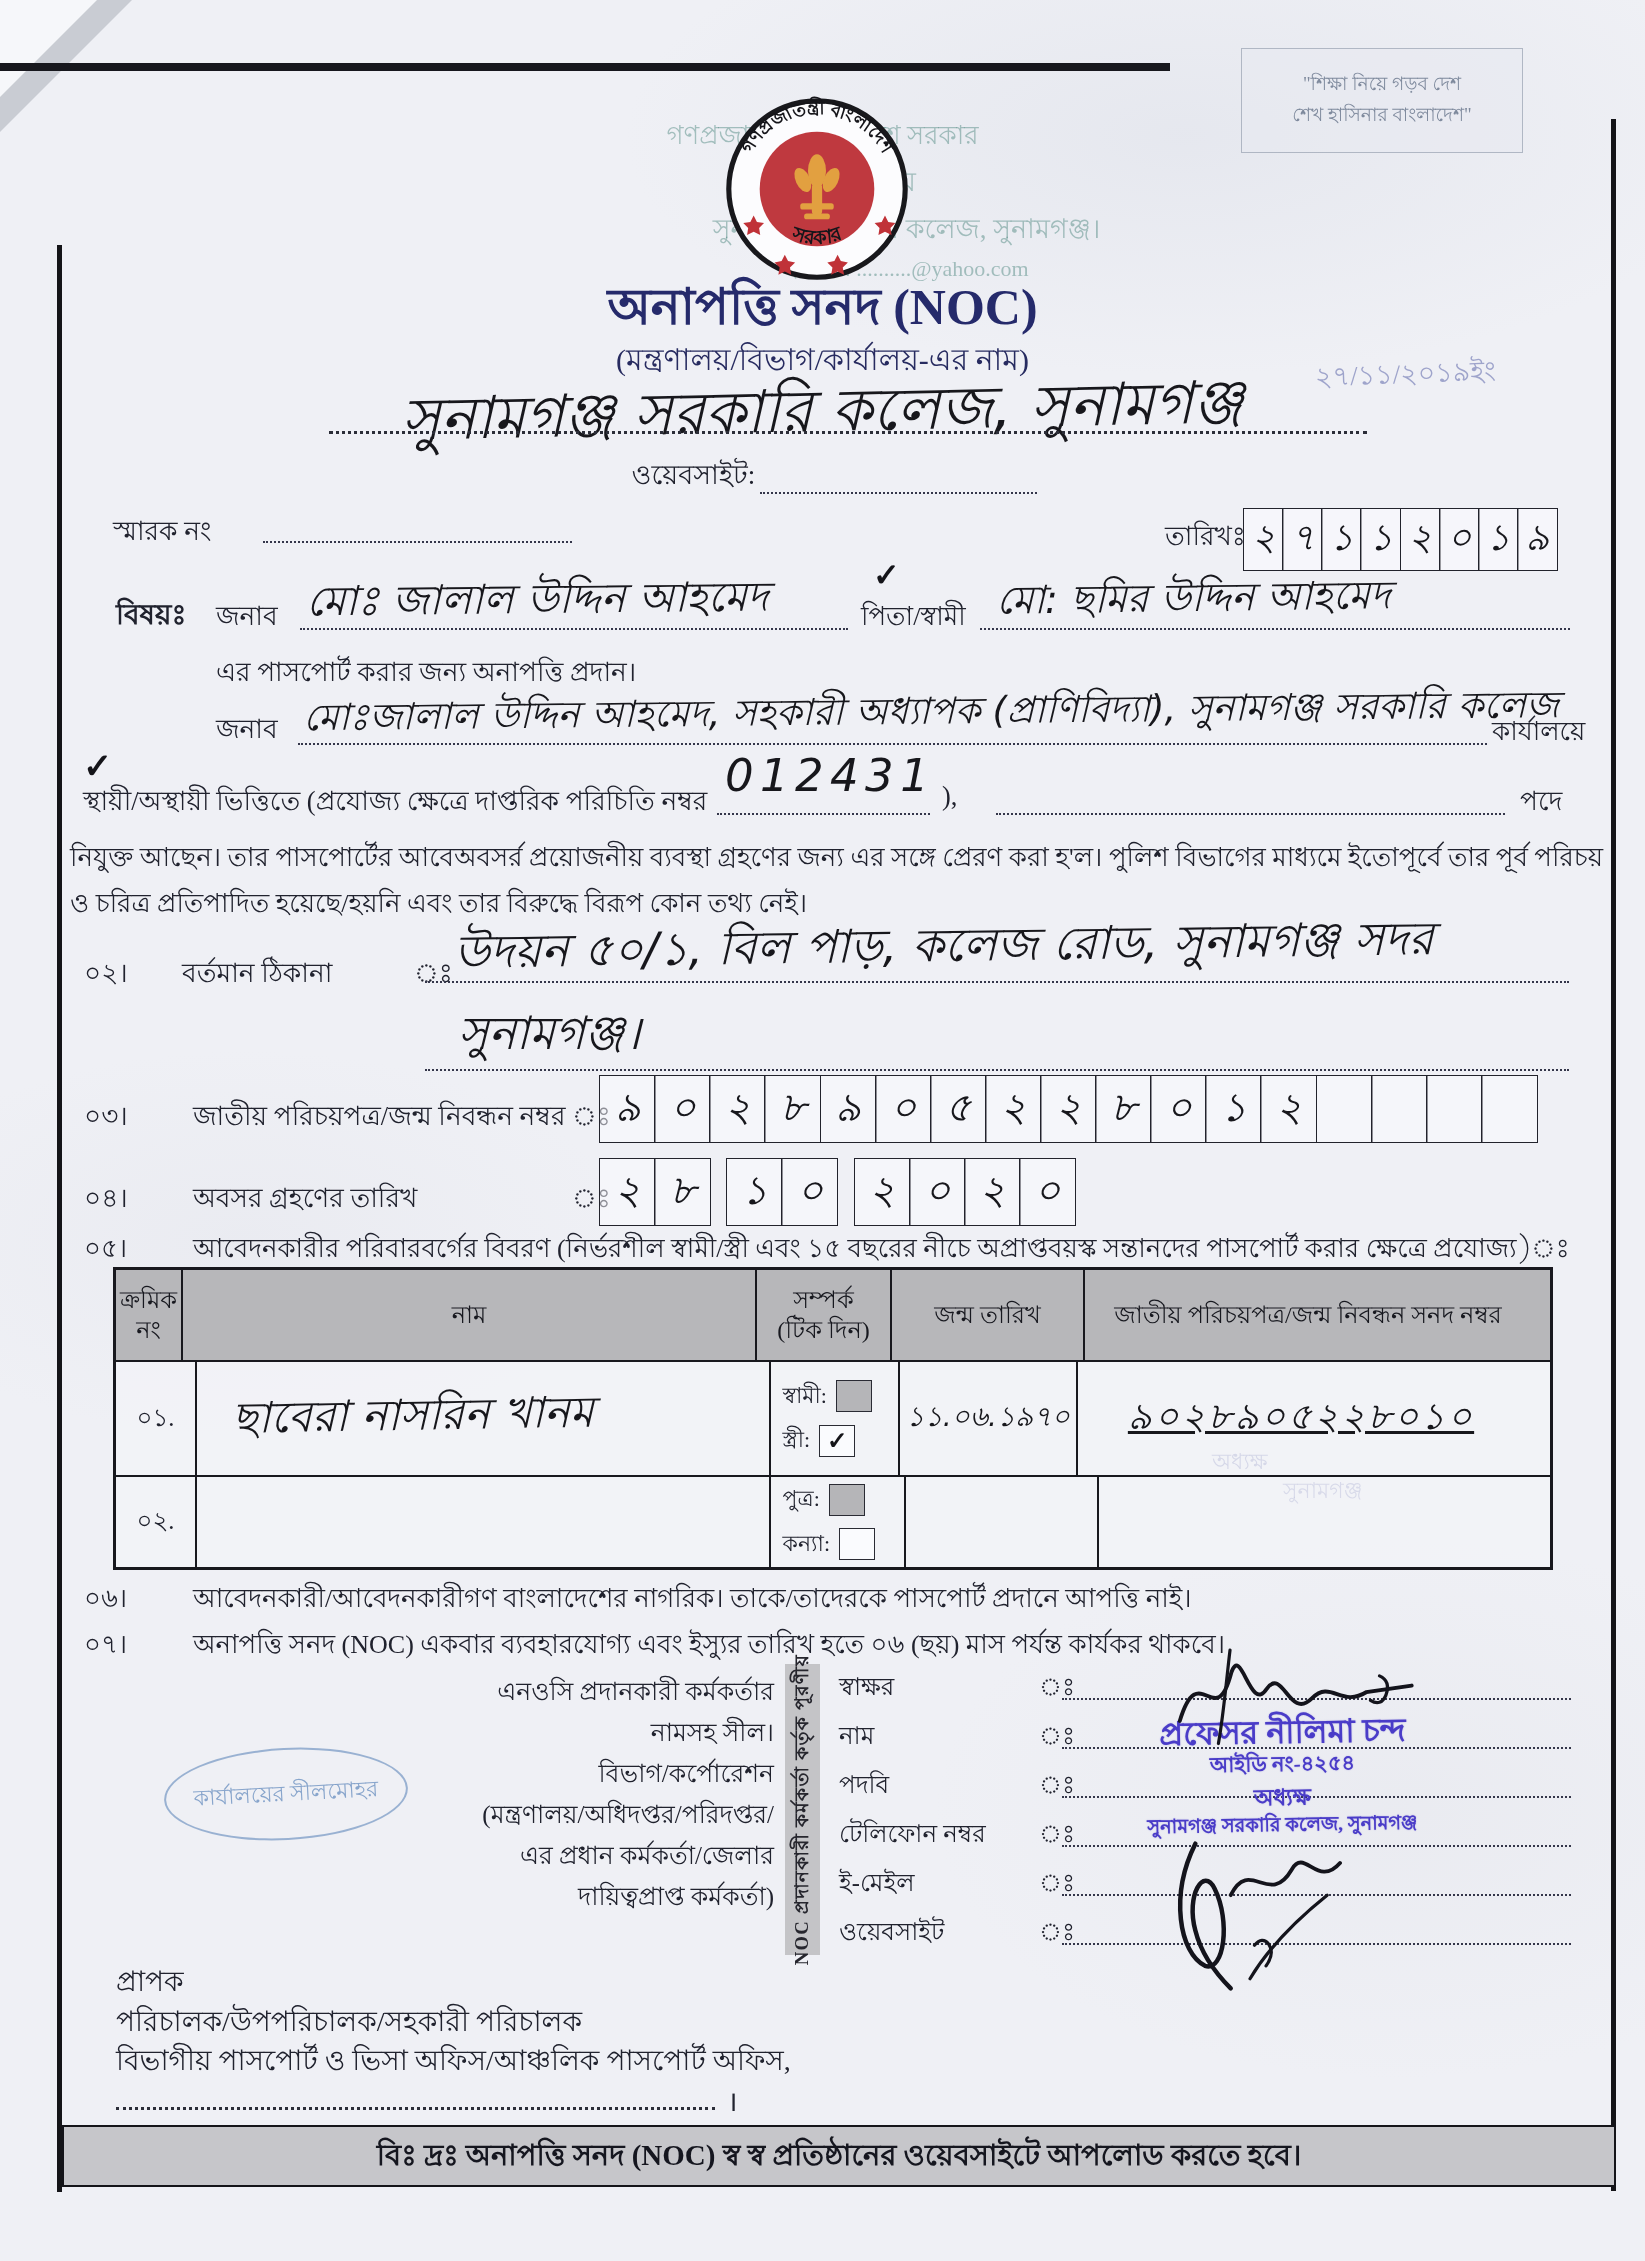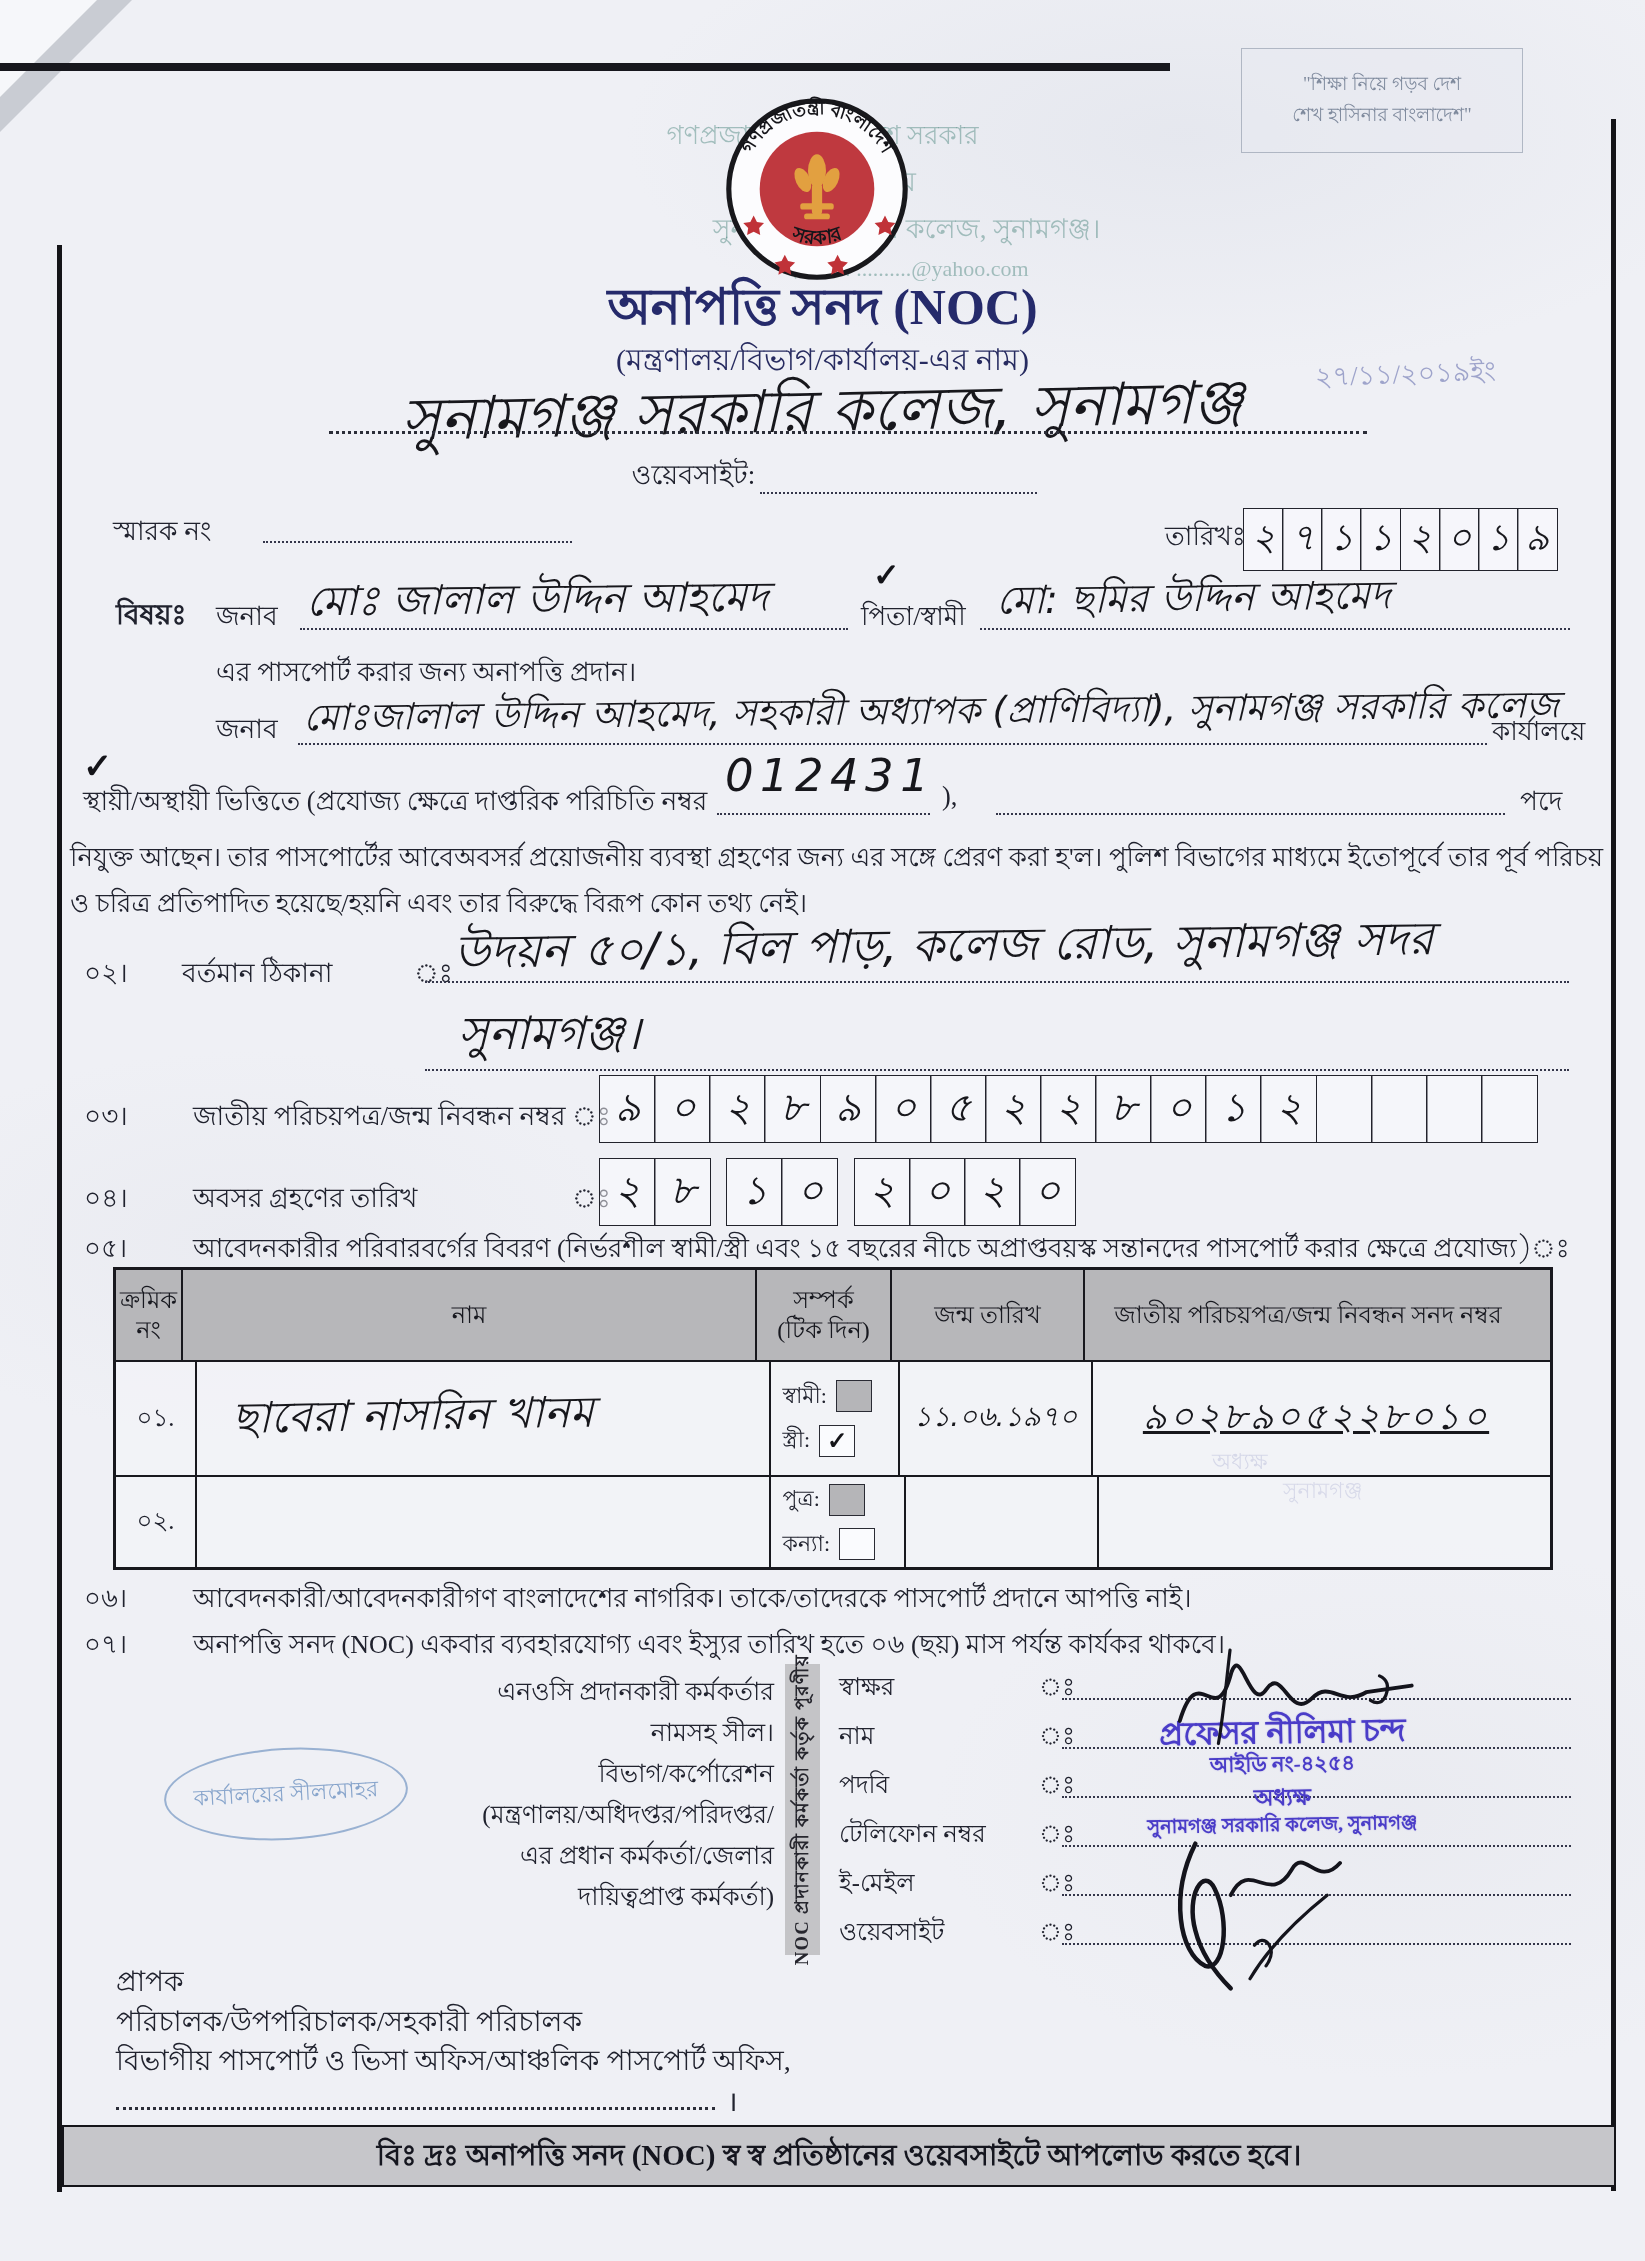--- a/index.html
+++ b/index.html
@@ -297,21 +297,21 @@
           <span>স্বামী:</span>
           <span class="ckbox ckgray"></span>
         </div>
         <div class="relrow">
           <span>স্ত্রী:</span>
           <span class="ckbox ckwhite">
             <span class="check" style="font-size:24.5px;">✓</span>
           </span>
         </div>
       </div>
-      <div class="cell" style="width:193px;">
+      <div class="cell" style="width:178px;">
         <span class="hand" style="font-size:28px;">১১.০৬.১৯৭০</span>
       </div>
       <div class="cell" style="width:446px;">
         <span class="hand" style="font-size:37px;letter-spacing:2.6px;text-decoration:underline;">৯০২৮৯০৫২২৮০১০</span>
       </div>
     </div>
     <div class="trow" style="height:90px;">
       <div class="cell" style="width:81px;font-size:24.5px;">
         <span>০২.</span>
       </div>

